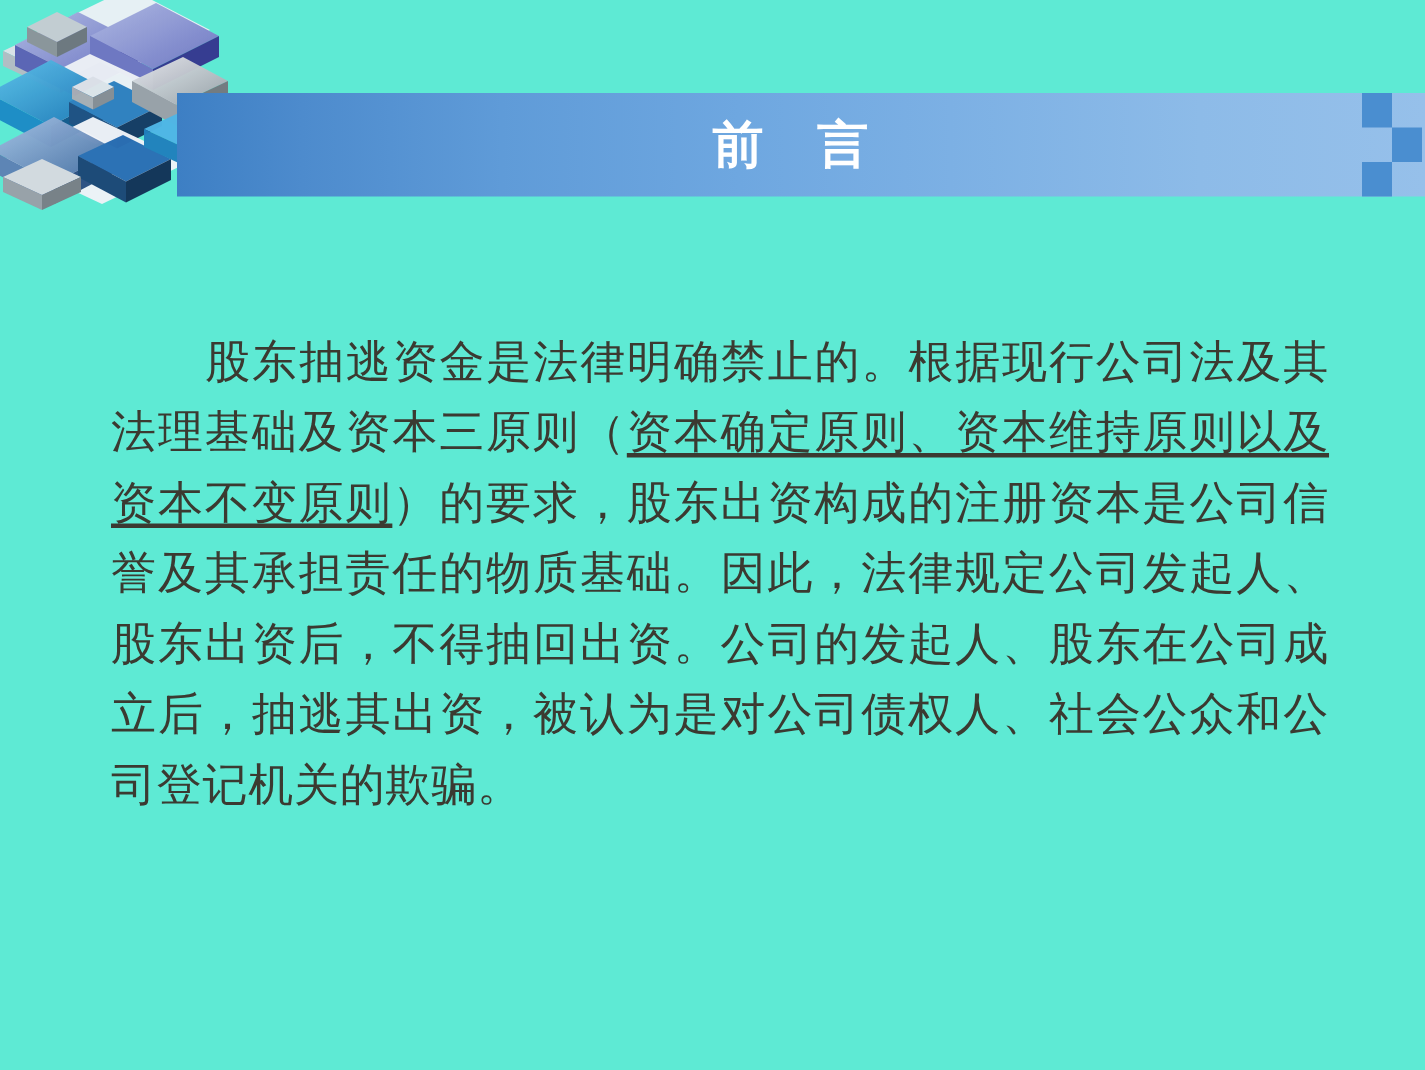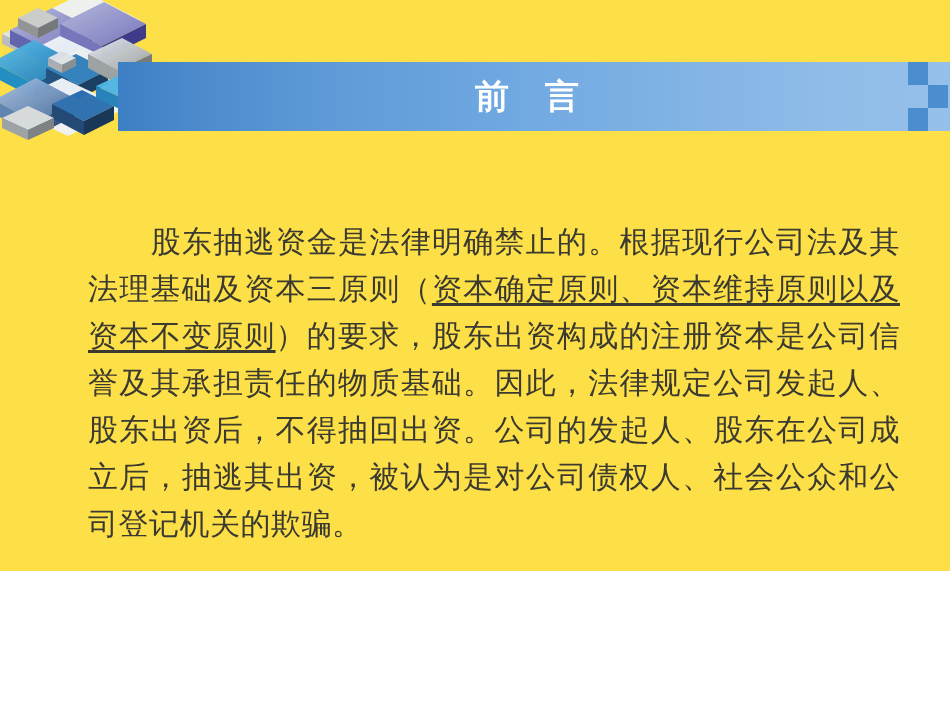--- a/index.html
+++ b/index.html
@@ -10,22 +10,22 @@
   body {
     width: 950px;
     height: 713px;
     overflow: hidden;
     font-family: "DejaVu Sans", "Liberation Sans", sans-serif;
   }
 
   #slide {
     position: relative;
     width: 950px;
-    height: 571px;
-    background: #fde047;
+    height: 713px;
+    background: #5eead4;
     overflow: hidden;
   }
 
   
   #logo {
     position: absolute;
     left: 0px;
     top: 0px;
     width: 152px;
     height: 150px;
@@ -77,21 +77,21 @@
     height: 23px;
     background: #4a8ed0;
   }
   .chk-a { left: 908px; top: 62px; }
   .chk-b { left: 928px; top: 85px; }
   .chk-c { left: 908px; top: 108px; }
 
   
   #body-text {
     position: absolute;
-    left: 88px;
+    left: 74px;
     top: 218px;
     width: 812px;
     color: #3b3a31;
     font-size: 30px;
     line-height: 47px;
     letter-spacing: 0.5px;
     text-align: justify;
     text-justify: inter-character;
     font-family: "DejaVu Sans", "Liberation Sans", sans-serif;
   }

